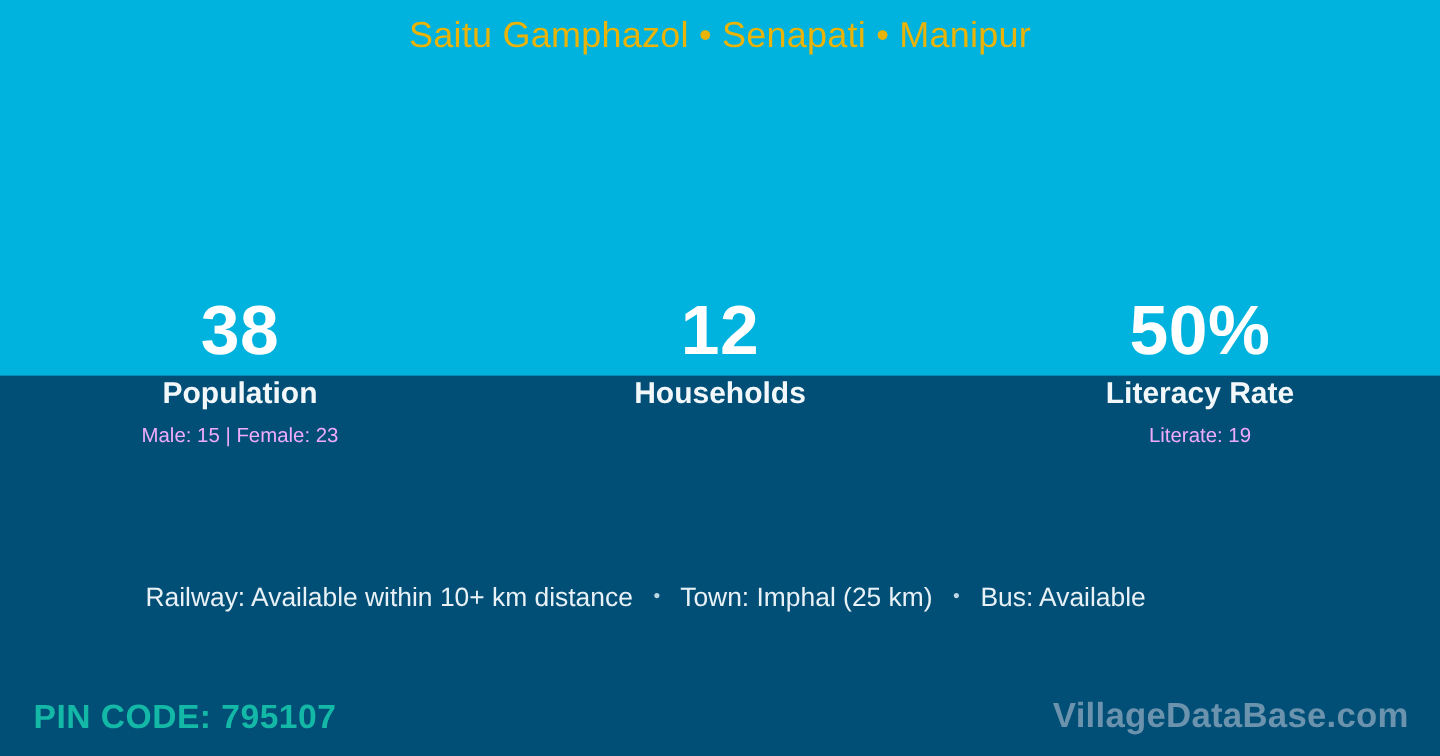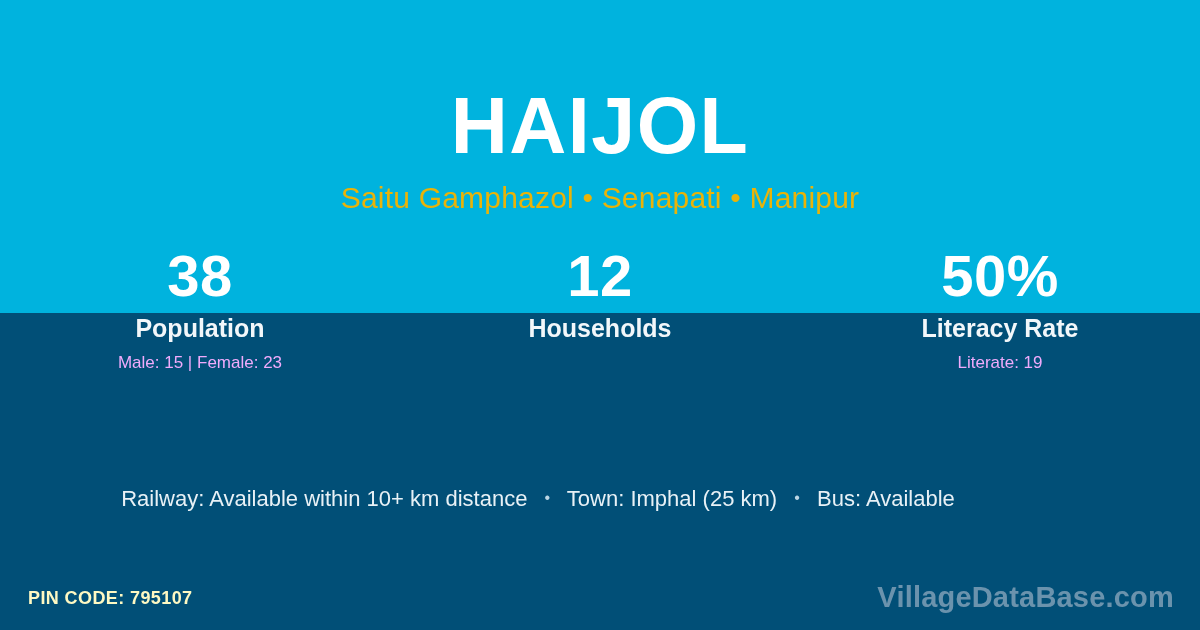--- a/index.html
+++ b/index.html
@@ -134,24 +134,24 @@
     bottom: 0;
     width: 1200px;
     height: 70px;
     z-index: 5;
   }
 
   .pin-code {
     position: absolute;
     left: 28px;
     bottom: 16px;
-    font-size: 18px;
+    font-size: 28px;
     line-height: 32px;
     font-weight: 700;
-    color: #fef9c3;
+    color: #14b8a6;
     letter-spacing: 0.4px;
     white-space: nowrap;
     margin-top: 40px;
   }
 
   .brand {
     position: absolute;
     right: 26px;
     bottom: 18px;
     font-size: 29px;
@@ -163,21 +163,20 @@
   }
 </style>
 </head>
 <body>
 
 <div class="card">
 
   <div class="band-top"></div>
 
   <div class="header">
-    <div class="village-title">HAIJOL</div>
     <div class="village-subtitle">Saitu Gamphazol • Senapati • Manipur</div>
   </div>
 
   <div class="stats-row">
 
     <div class="stat">
       <div class="stat-value">38</div>
       <div class="stat-label">Population</div>
       <div class="stat-sub">Male: 15 | Female: 23</div>
     </div>

